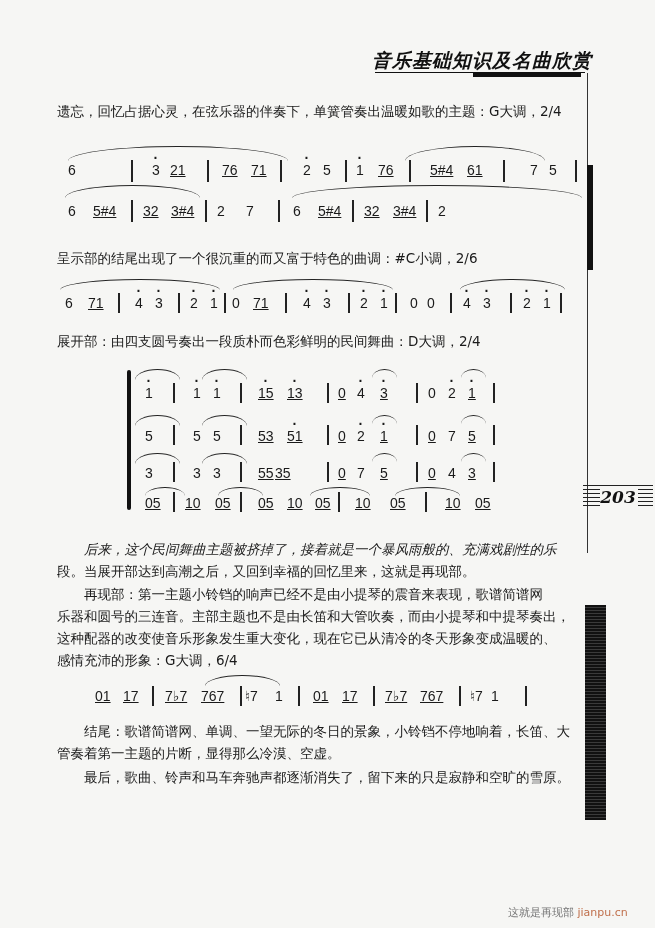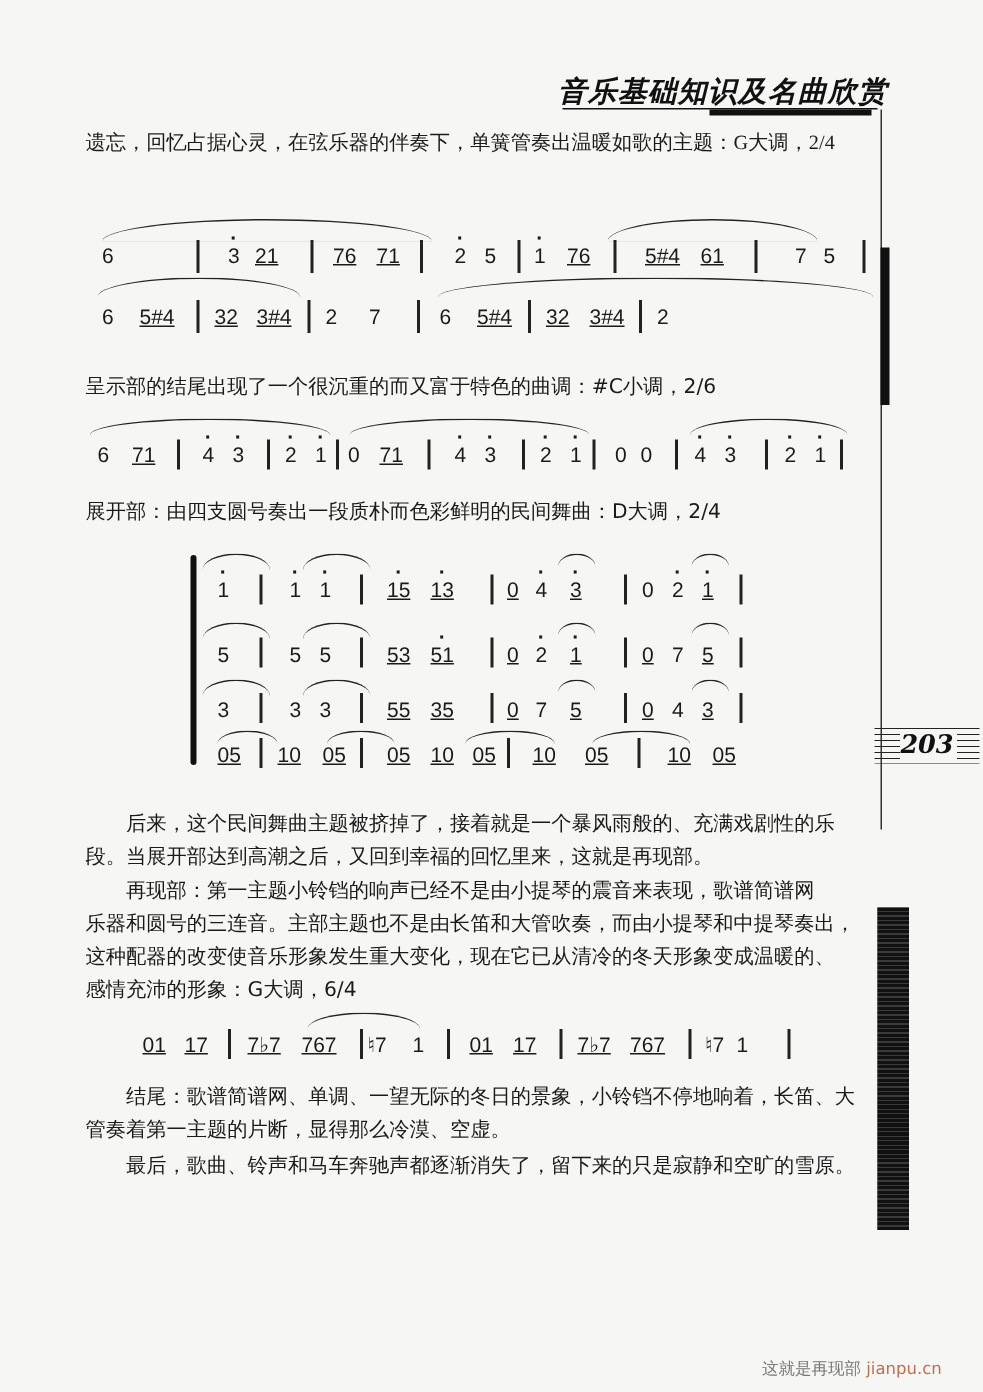--- a/index.html
+++ b/index.html
@@ -44,21 +44,21 @@
 <div class="abs header-title">音乐基础知识及名曲欣赏</div>
 <div class="abs header-rule"></div>
 <div class="abs header-bar"></div>
 <div class="abs margin-line"></div>
 <div class="abs margin-tab"></div>
 <div class="abs pn-lines"></div>
 <div class="abs pn-lines-mask"></div>
 <div class="abs page-number">203</div>
 <div class="abs margin-lower"></div>
 
-<div class="abs para" style="top:84px;font-family:Liberation Serif, serif;">遗忘，回忆占据心灵，在弦乐器的伴奏下，单簧管奏出温暖如歌的主题：G大调，2/4</div>
+<div class="abs para" style="top:100px;">遗忘，回忆占据心灵，在弦乐器的伴奏下，单簧管奏出温暖如歌的主题：G大调，2/4</div>
 
 <div class="abs" style="left:60px;top:140px;width:520px;height:90px;">
   <div class="slur" style="left:8px;top:6px;width:220px;height:14px;"></div>
   <div class="slur" style="left:345px;top:6px;width:140px;height:14px;"></div>
   <span class="n" style="left:8px;top:22px;">6</span>
   <div class="bar" style="left:71px;top:20px;height:22px;"></div>
   <span class="n dot" style="left:92px;top:22px;">3</span>
   <span class="n u" style="left:110px;top:22px;">21</span>
   <div class="bar" style="left:147px;top:20px;height:22px;"></div>
   <span class="n u" style="left:162px;top:22px;">76</span>
@@ -182,21 +182,21 @@
   <div class="slur" style="left:0px;top:88px;width:45px;height:10px;"></div>
   <div class="slur" style="left:67px;top:88px;width:45px;height:10px;"></div>
   <div class="slur" style="left:237px;top:88px;width:25px;height:8px;"></div>
   <div class="slur" style="left:326px;top:88px;width:25px;height:8px;"></div>
   <span class="n" style="left:10px;top:100px;">3</span>
   <div class="bar" style="left:38px;top:97px;height:20px;"></div>
   <span class="n" style="left:58px;top:100px;">3</span>
   <span class="n" style="left:78px;top:100px;">3</span>
   <div class="bar" style="left:105px;top:97px;height:20px;"></div>
   <span class="n u" style="left:123px;top:100px;">55</span>
-  <span class="n u" style="left:152px;top:100px;">35</span>
+  <span class="n u" style="left:140px;top:100px;">35</span>
   <div class="bar" style="left:192px;top:97px;height:20px;"></div>
   <span class="n u" style="left:203px;top:100px;">0</span>
   <span class="n" style="left:222px;top:100px;">7</span>
   <span class="n u" style="left:245px;top:100px;">5</span>
   <div class="bar" style="left:281px;top:97px;height:20px;"></div>
   <span class="n u" style="left:293px;top:100px;">0</span>
   <span class="n" style="left:313px;top:100px;">4</span>
   <span class="n u" style="left:333px;top:100px;">3</span>
   <div class="bar" style="left:358px;top:97px;height:20px;"></div>
 
@@ -213,21 +213,21 @@
   <span class="n u" style="left:152px;top:130px;">10</span>
   <span class="n u" style="left:180px;top:130px;">05</span>
   <div class="bar" style="left:203px;top:127px;height:20px;"></div>
   <span class="n u" style="left:220px;top:130px;">10</span>
   <span class="n u" style="left:255px;top:130px;">05</span>
   <div class="bar" style="left:290px;top:127px;height:20px;"></div>
   <span class="n u" style="left:310px;top:130px;">10</span>
   <span class="n u" style="left:340px;top:130px;">05</span>
 </div>
 
-<div class="abs para indent" style="top:538px;">
+<div class="abs para indent" style="top:538px;font-style:italic;">
   <div>后来，这个民间舞曲主题被挤掉了，接着就是一个暴风雨般的、充满戏剧性的乐</div>
 </div>
 <div class="abs para" style="top:560px;">段。当展开部达到高潮之后，又回到幸福的回忆里来，这就是再现部。</div>
 
 <div class="abs para indent" style="top:583px;">再现部：第一主题小铃铛的响声已经不是由小提琴的震音来表现，歌谱简谱网</div>
 <div class="abs para" style="top:605px;">乐器和圆号的三连音。主部主题也不是由长笛和大管吹奏，而由小提琴和中提琴奏出，</div>
 <div class="abs para" style="top:627px;">这种配器的改变使音乐形象发生重大变化，现在它已从清冷的冬天形象变成温暖的、</div>
 <div class="abs para" style="top:649px;">感情充沛的形象：G大调，6/4</div>
 
 <div class="abs" style="left:95px;top:672px;width:450px;height:40px;">

